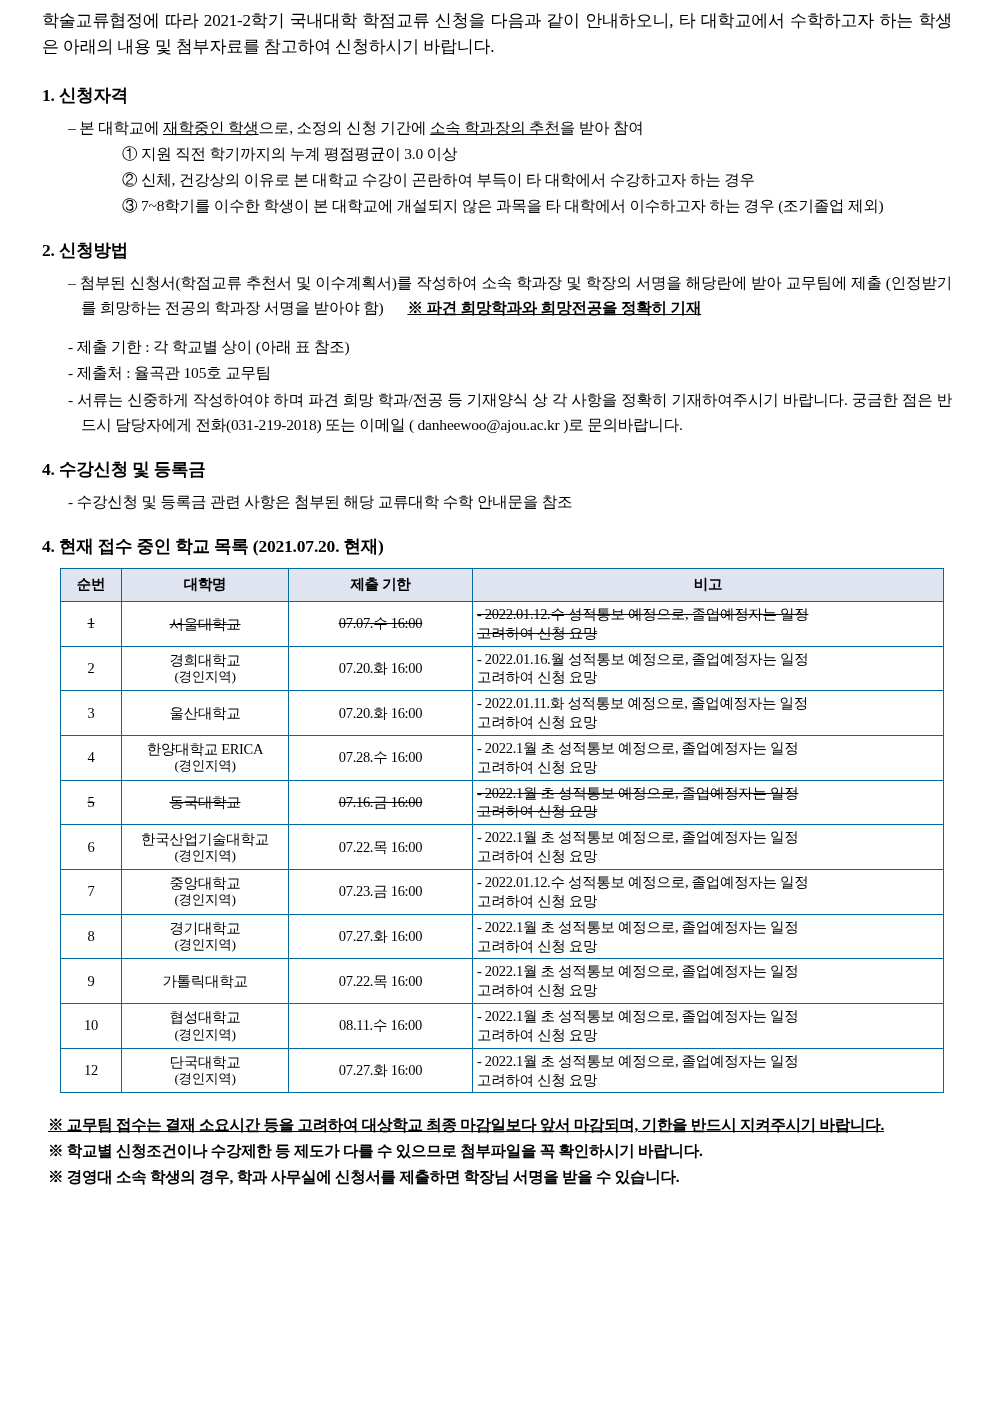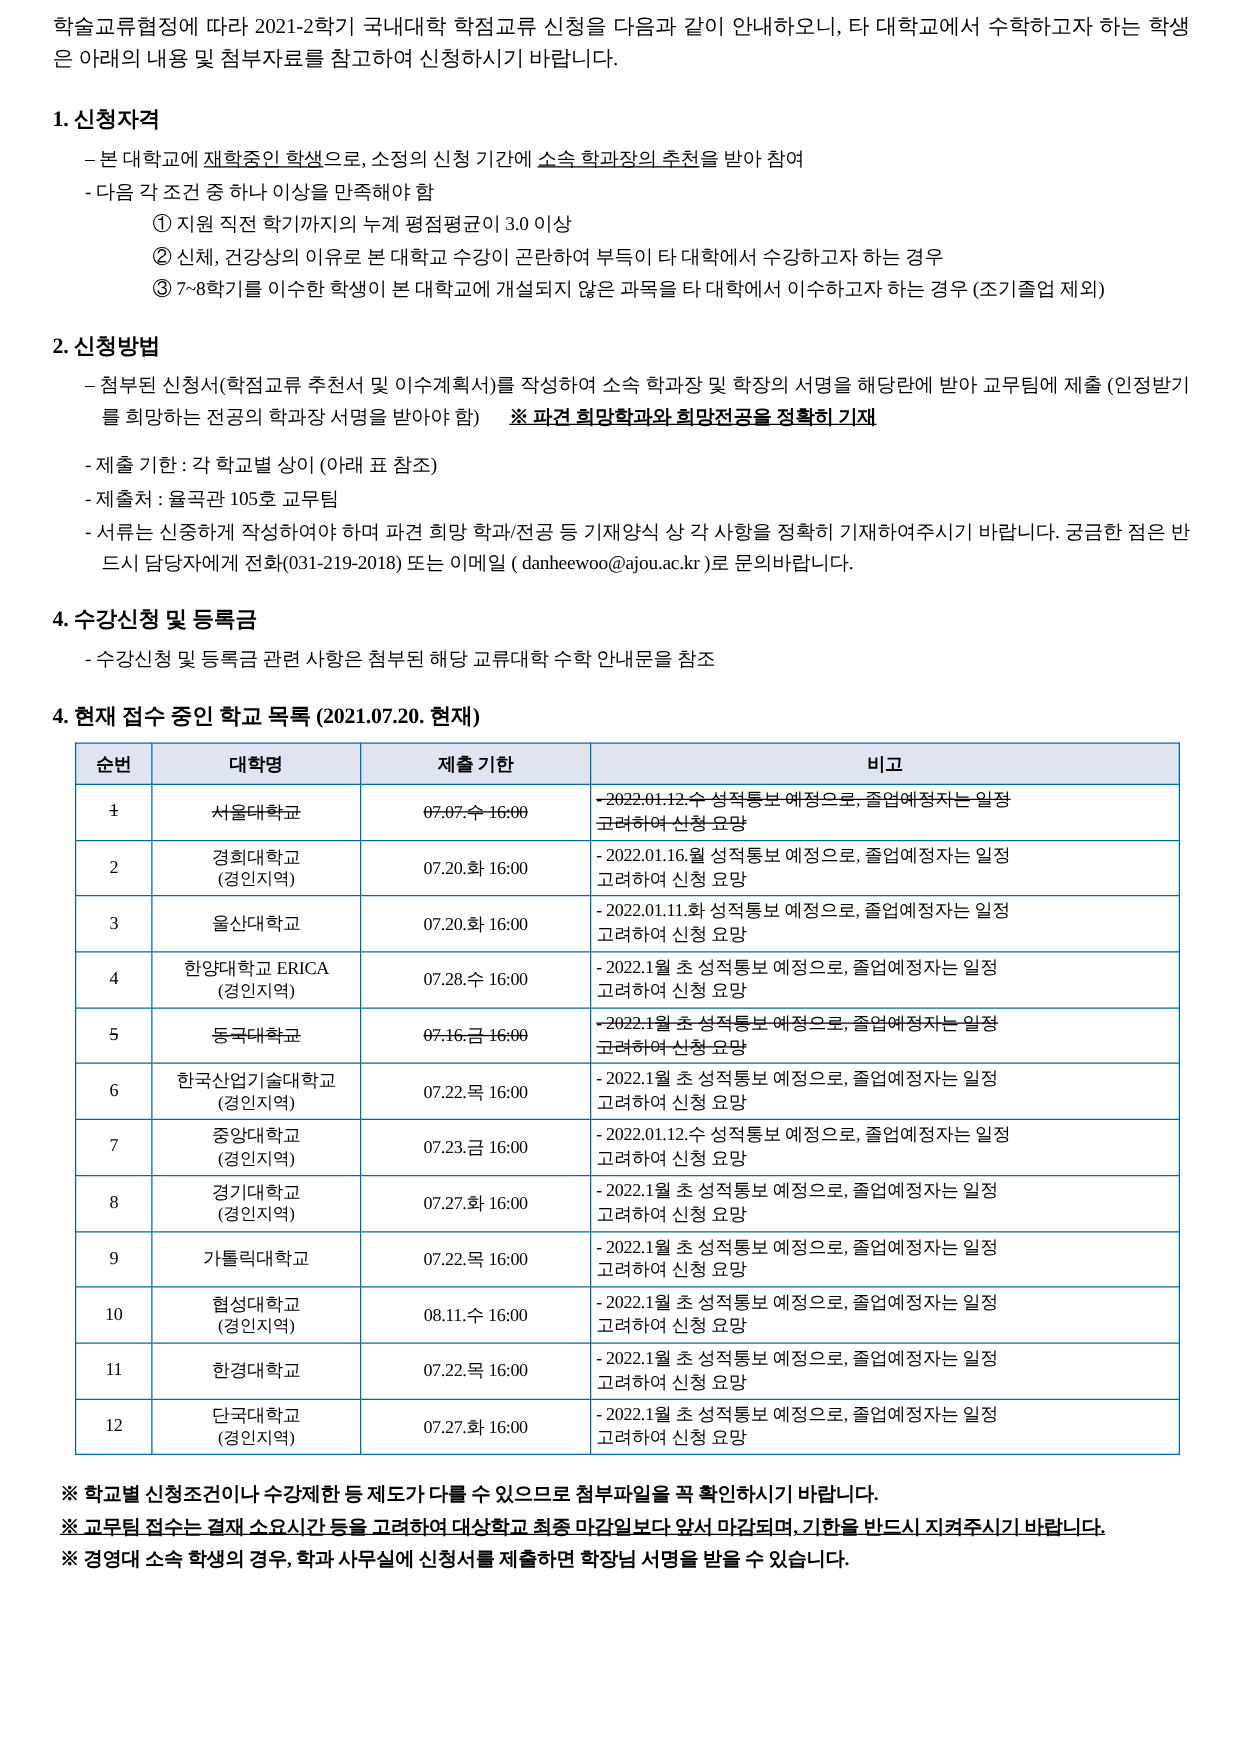--- a/index.html
+++ b/index.html
@@ -109,21 +109,20 @@
 
 <div class="page">
 
   <p class="intro">학술교류협정에 따라 2021-2학기 국내대학 학점교류 신청을 다음과 같이 안내하오니, 타 대학교에서 수학하고자 하는 학생은 아래의 내용 및 첨부자료를 참고하여 신청하시기 바랍니다.</p>
 
   <div class="sec-block">
     <div class="sec-title">1. 신청자격</div>
     <div class="lvl1">
       <span>–&nbsp;본 대학교에 <u class="uline">재학중인 학생</u>으로, 소정의 신청 기간에 <u class="uline">소속 학과장의 추천</u>을 받아 참여</span>
     </div>
-    <div class="lvl1">- 다음 각 조건 중 하나 이상을 만족해야 함</div>
     <div class="lvl2">① 지원 직전 학기까지의 누계 평점평균이 3.0 이상</div>
     <div class="lvl2">② 신체, 건강상의 이유로 본 대학교 수강이 곤란하여 부득이 타 대학에서 수강하고자 하는 경우</div>
     <div class="lvl2">③ 7~8학기를 이수한 학생이 본 대학교에 개설되지 않은 과목을 타 대학에서 이수하고자 하는 경우 (조기졸업 제외)</div>
   </div>
 
   <div class="sec-block">
     <div class="sec-title">2. 신청방법</div>
     <div class="hang">
       <span>–&nbsp;첨부된 신청서(학점교류 추천서 및 이수계획서)를 작성하여 소속 학과장 및 학장의 서명을 해당란에 받아 교무팀에 제출 (인정받기를 희망하는 전공의 학과장 서명을 받아야 함)<b class="bold"><u class="uline">※ 파견 희망학과와 희망전공을 정확히 기재</u></b></span>
     </div>
@@ -234,40 +233,31 @@
           <tr>
             <td class="c-no">10</td>
             <td class="c-univ">협성대학교<span class="sub">(경인지역)</span></td>
             <td class="c-due">08.11.수 16:00</td>
             <td class="c-note">
               <div>- 2022.1월 초 성적통보 예정으로, 졸업예정자는 일정</div>
               <div>고려하여 신청 요망</div>
             </td>
           </tr>
           <tr>
-            <td class="c-no">11</td>
-            <td class="c-univ">한경대학교</td>
-            <td class="c-due">07.22.목 16:00</td>
-            <td class="c-note">
-              <div>- 2022.1월 초 성적통보 예정으로, 졸업예정자는 일정</div>
-              <div>고려하여 신청 요망</div>
-            </td>
-          </tr>
-          <tr>
             <td class="c-no">12</td>
             <td class="c-univ">단국대학교<span class="sub">(경인지역)</span></td>
             <td class="c-due">07.27.화 16:00</td>
             <td class="c-note">
               <div>- 2022.1월 초 성적통보 예정으로, 졸업예정자는 일정</div>
               <div>고려하여 신청 요망</div>
             </td>
           </tr>
         </tbody>
     </table>
   </div>
 
   <div class="notes">
+    <div class="note-line"><u>※ 교무팀 접수는 결재 소요시간 등을 고려하여 대상학교 최종 마감일보다 앞서 마감되며, 기한을 반드시 지켜주시기 바랍니다.</u></div>
     <div class="note-line">※ 학교별 신청조건이나 수강제한 등 제도가 다를 수 있으므로 첨부파일을 꼭 확인하시기 바랍니다.</div>
-    <div class="note-line"><u>※ 교무팀 접수는 결재 소요시간 등을 고려하여 대상학교 최종 마감일보다 앞서 마감되며, 기한을 반드시 지켜주시기 바랍니다.</u></div>
     <div class="note-line">※ 경영대 소속 학생의 경우, 학과 사무실에 신청서를 제출하면 학장님 서명을 받을 수 있습니다.</div>
   </div>
 
 </div>
 
 </body></html>

